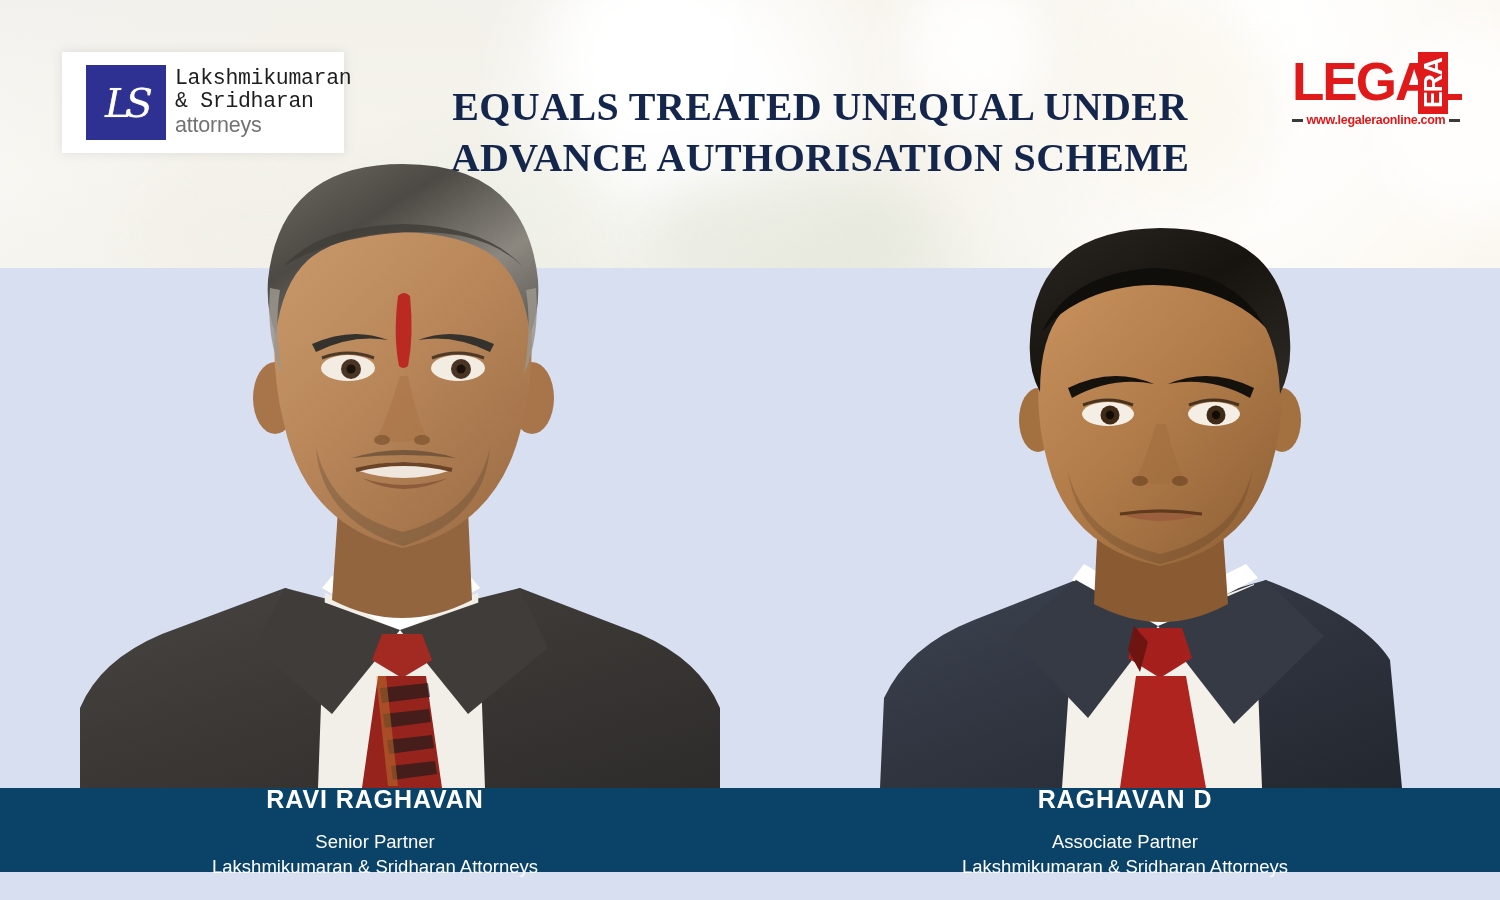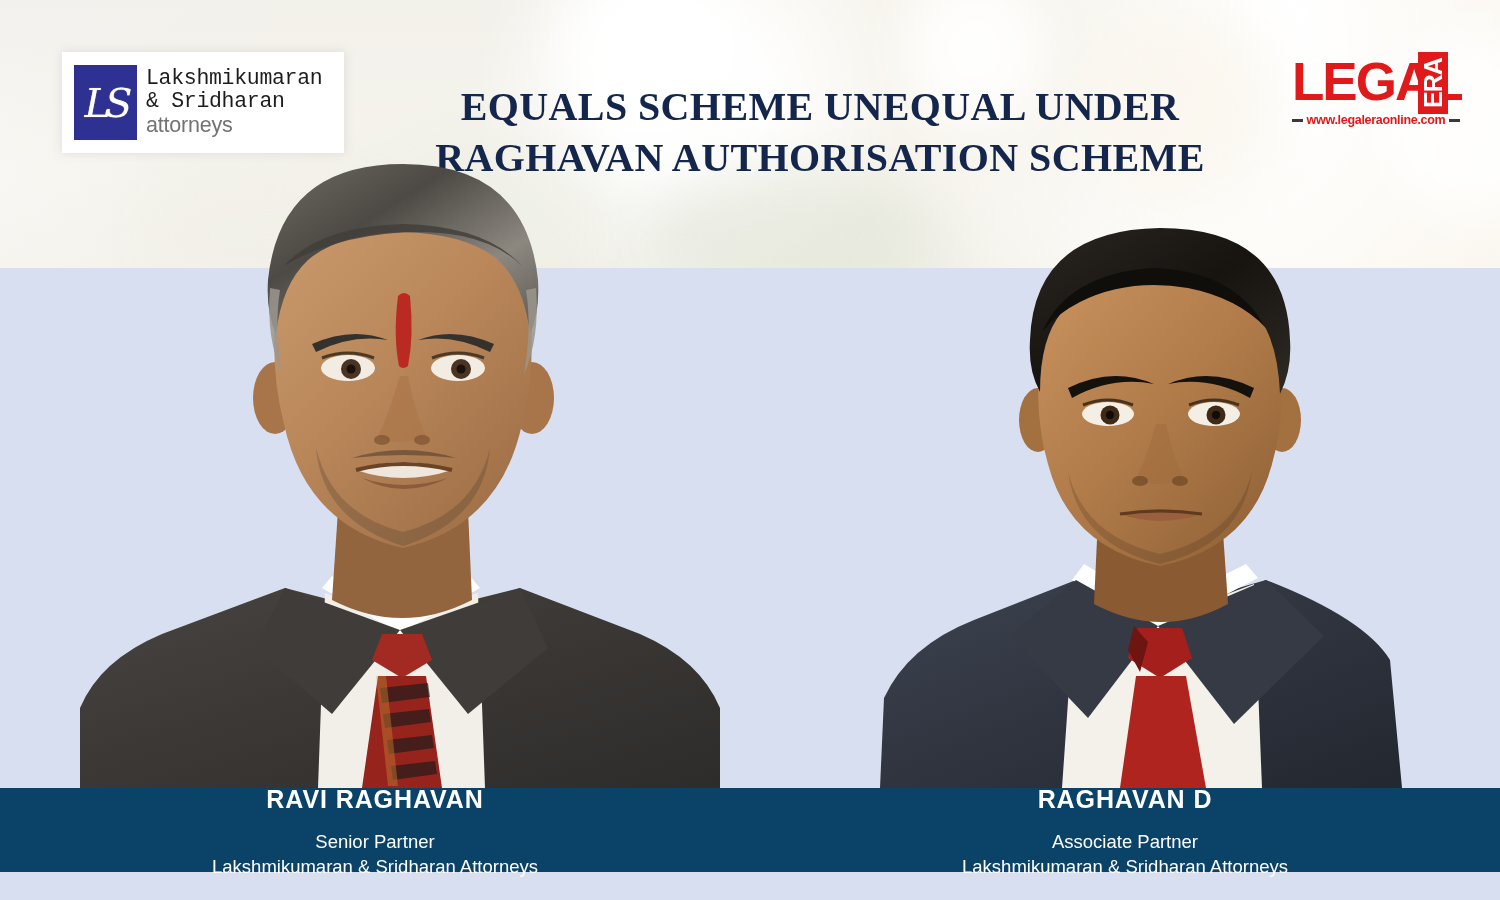--- a/index.html
+++ b/index.html
@@ -49,21 +49,22 @@
     display: flex;
     align-items: center;
     padding-left: 8px;
     box-sizing: border-box;
   }
   #logo-mark {
     width: 63px; height: 75px;
     background: #2e3192;
     position: relative;
     flex: 0 0 auto;
-    margin-left: 4px;
+    margin-left: 16px;
+    padding-left: 17px;
   }
   #logo-mark .ls-script {
     position: absolute;
     left: 0; top: 0;
     width: 100%; height: 100%;
     display: flex;
     align-items: center;
     justify-content: center;
     color: #ffffff;
     font-family: "DejaVu Serif", serif;
@@ -243,22 +244,22 @@
         <span class="ls-script">LS</span>
       </div>
       <div id="firm-logo-text">
         <span class="fl1">Lakshmikumaran</span>
         <span class="fl2">&amp; Sridharan</span>
         <span class="fl3">attorneys</span>
       </div>
     </div>
 
     <h1 id="headline">
-      <span class="hl-line">EQUALS SCHEME UNEQUAL UNDER</span>
-      <span class="hl-line">RAGHAVAN AUTHORISATION SCHEME</span>
+      <span class="hl-line">EQUALS TREATED UNEQUAL UNDER</span>
+      <span class="hl-line">ADVANCE AUTHORISATION SCHEME</span>
     </h1>
 
     <div id="legalera-logo">
       <span id="le-word">LEGAL</span>
       <span id="le-era-block">
         <span class="era-txt">ERA</span>
       </span>
       <span id="le-url-row">
         <span class="rule"></span>
         <span id="le-url">www.legaleraonline.com</span>

